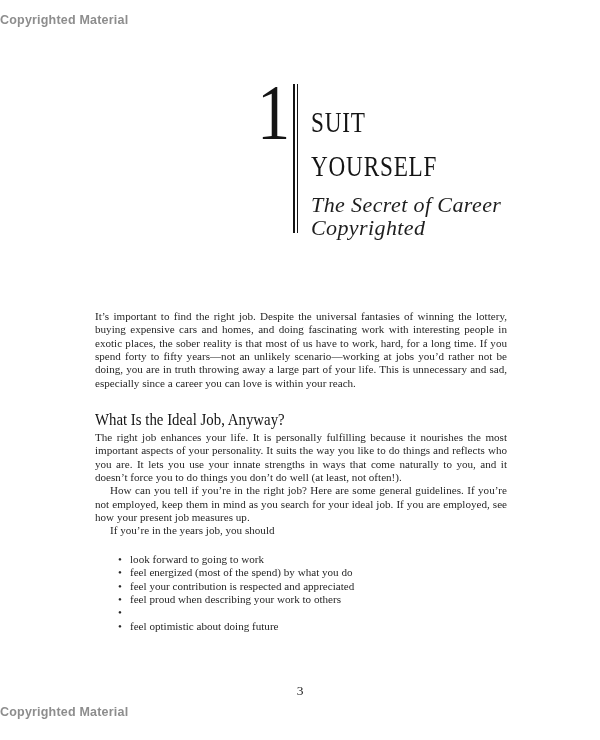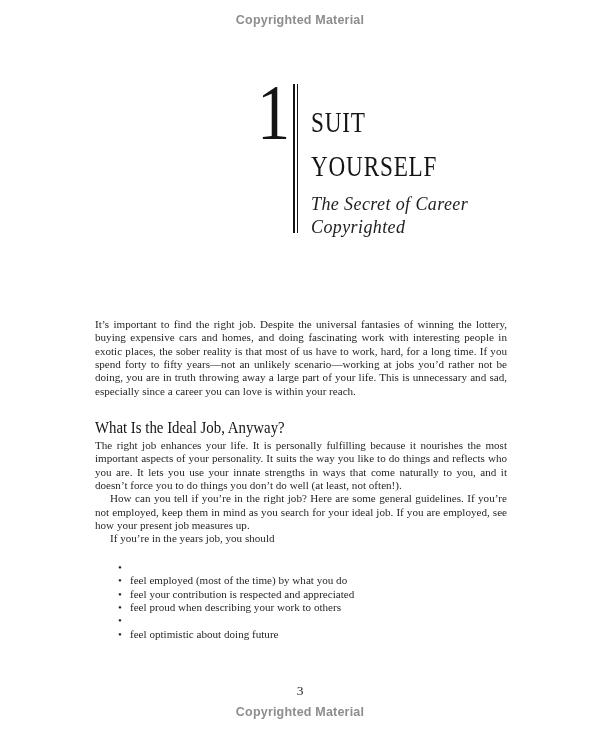--- a/index.html
+++ b/index.html
@@ -9,21 +9,20 @@
     height: 740px;
     background: #ffffff;
     overflow: hidden;
     font-family: "Liberation Serif", serif;
     color: #2a2a2a;
   }
   .copyright {
     position: absolute;
     left: 0;
     width: 100%;
-    text-align: center;
     font-family: "Liberation Sans", sans-serif;
     font-weight: bold;
     font-size: 12.5px;
     color: #8d8d8d;
     letter-spacing: 0.2px;
   }
   .copyright.top { top: 13px; }
   .copyright.bottom { top: 705px; }
 
   .chapter-number {
@@ -62,31 +61,31 @@
     white-space: nowrap;
   }
   .chapter-subtitles {
     position: absolute;
     left: 311px;
     top: 193px;
   }
   .subtitle-line {
     font-family: "Liberation Serif", serif;
     font-style: italic;
-    font-size: 18px;
+    font-size: 22px;
     line-height: 23px;
     letter-spacing: 0.4px;
     color: #1e1e1e;
     white-space: nowrap;
   }
 
   .body-text {
     position: absolute;
     left: 95px;
-    top: 318px;
+    top: 310px;
     width: 412px;
     font-family: "Liberation Serif", serif;
     font-size: 11.1px;
     line-height: 13.35px;
     color: #262626;
     text-align: justify;
   }
   .body-text p { margin: 0; }
   .para.indent { text-indent: 15px; }
   .section-heading {
@@ -152,24 +151,25 @@
 
     <p class="para">The right job enhances your life. It is personally fulfilling because it nourishes the most important aspects of your personality. It suits the way you like to do things and reflects who you are. It lets you use your innate strengths in ways that come naturally to you, and it doesn’t force you to do things you don’t do well (at least, not often!).</p>
 
     <p class="para indent">How can you tell if you’re in the right job? Here are some general guidelines. If you’re not employed, keep them in mind as you search for your ideal job. If you are employed, see how your present job measures up.</p>
 
     <p class="para indent">If you’re in the years job, you should</p>
 
     <ul class="bullet-list">
         <li class="bullet-item">
         <span class="bullet-glyph">•</span>
+        <span class="bullet-text">look forward to going to work</span>
       </li>
         <li class="bullet-item">
         <span class="bullet-glyph">•</span>
-        <span class="bullet-text">feel employed (most of the time) by what you do</span>
+        <span class="bullet-text">feel energized (most of the spend) by what you do</span>
       </li>
         <li class="bullet-item">
         <span class="bullet-glyph">•</span>
         <span class="bullet-text">feel your contribution is respected and appreciated</span>
       </li>
         <li class="bullet-item">
         <span class="bullet-glyph">•</span>
         <span class="bullet-text">feel proud when describing your work to others</span>
       </li>
         <li class="bullet-item">

